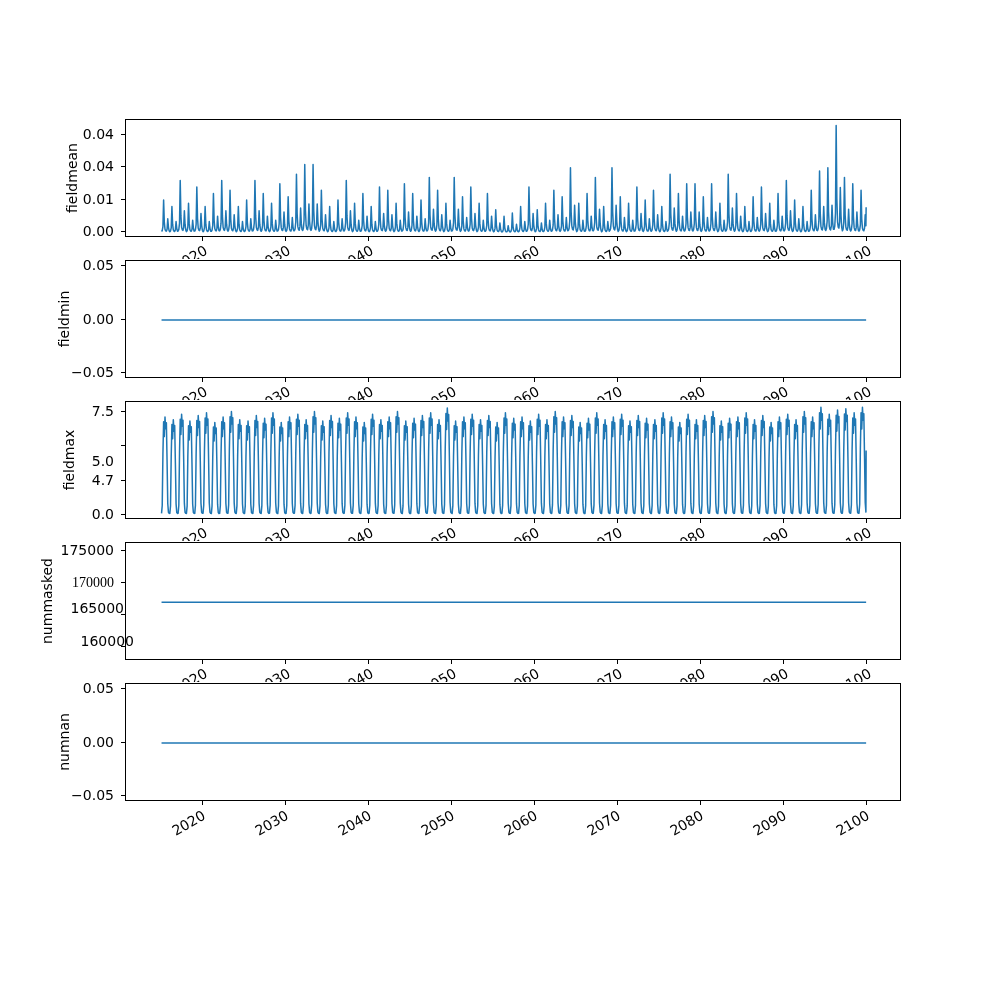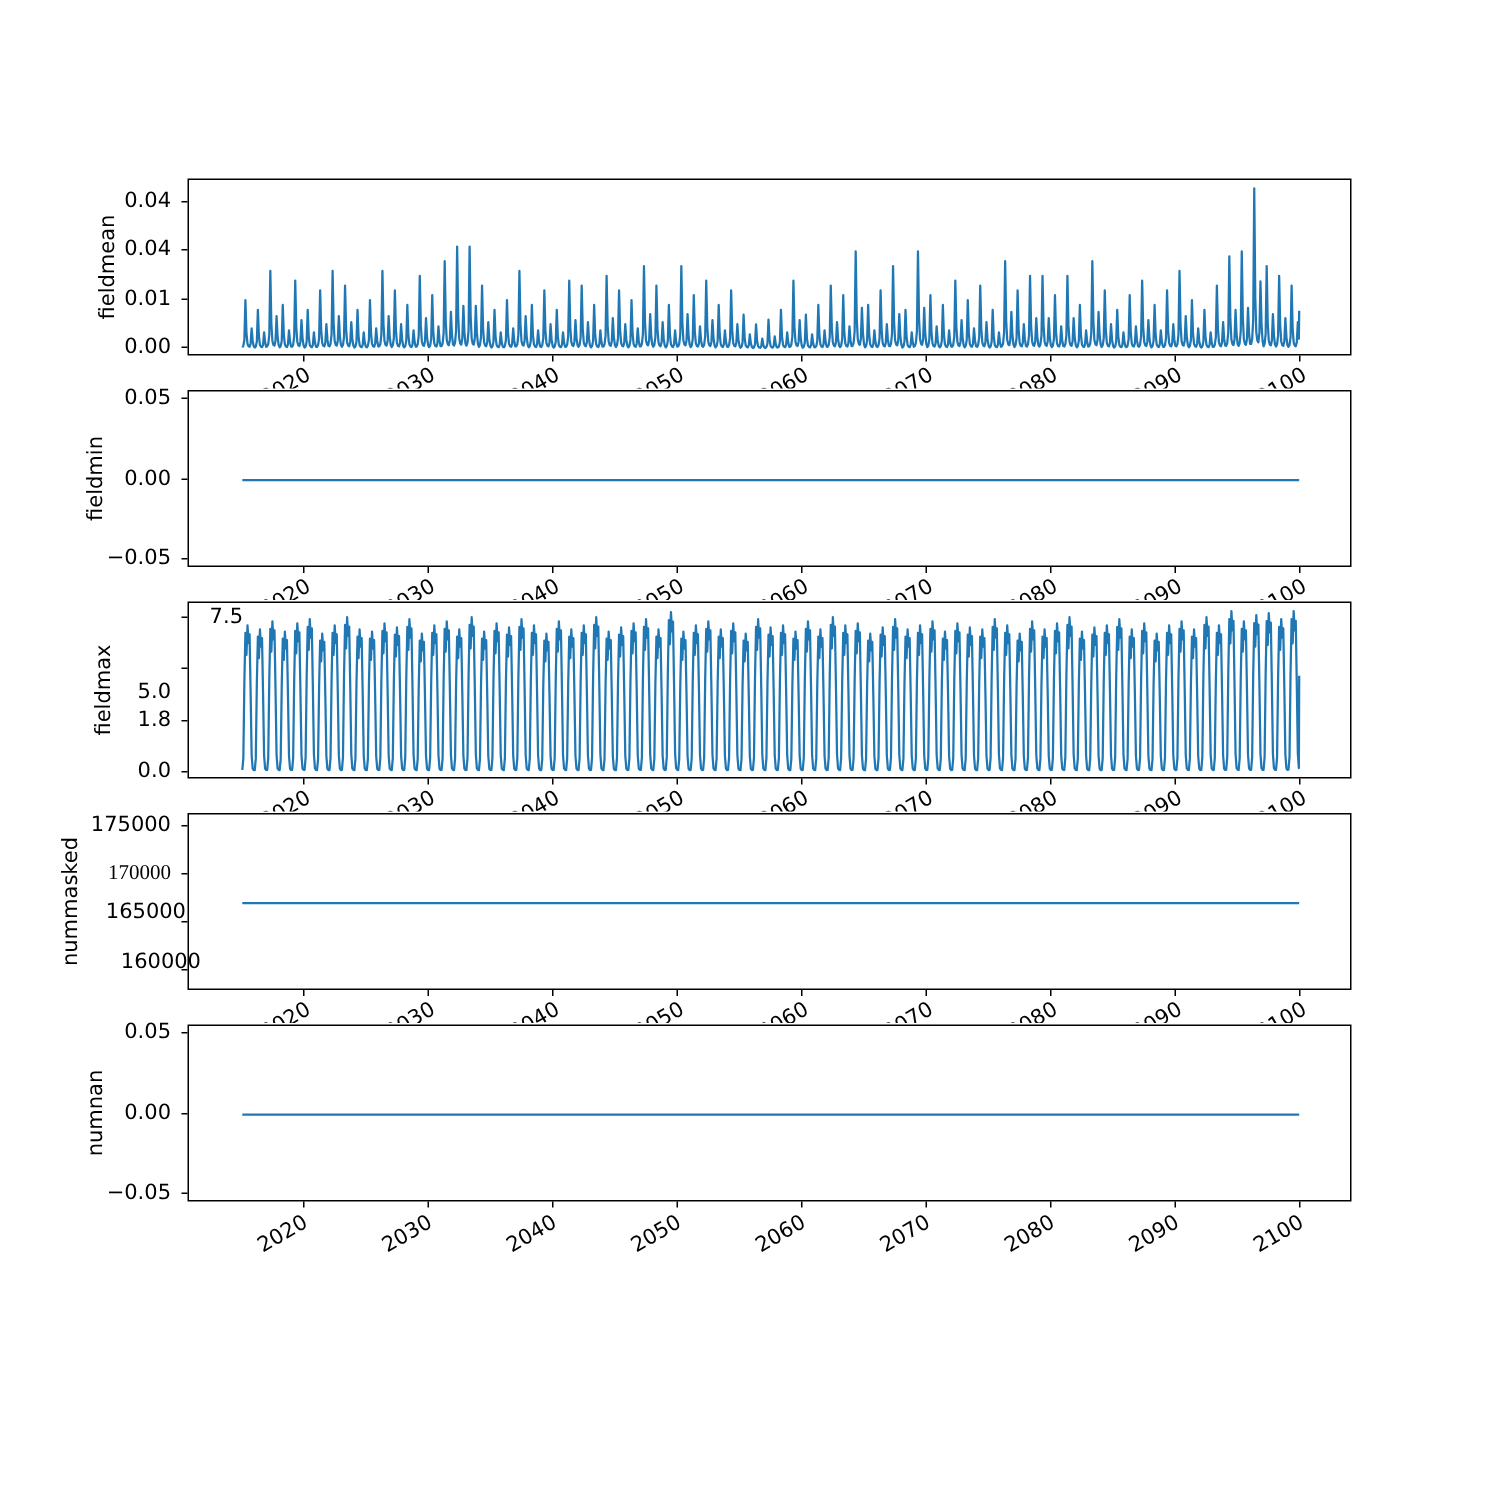--- a/index.html
+++ b/index.html
@@ -107,25 +107,25 @@
       <div class="xtick-label" style="left: 183.112px;">2040</div>
       <div class="xtick-label" style="left: 266.143px;">2050</div>
       <div class="xtick-label" style="left: 349.173px;">2060</div>
       <div class="xtick-label" style="left: 432.203px;">2070</div>
       <div class="xtick-label" style="left: 515.233px;">2080</div>
       <div class="xtick-label" style="left: 598.263px;">2090</div>
       <div class="xtick-label" style="left: 681.293px;">2100</div>
     </div>
     <div class="ytick-label" style="top: 505.82px;">0.0</div>
     <div class="tick-mark" style="left: 121px; top: 513.82px; width: 4px; height: 1px;"></div>
-    <div class="ytick-label" style="top: 471.656px;">1.8</div>
+    <div class="ytick-label" style="top: 471.656px;">4.7</div>
     <div class="tick-mark" style="left: 121px; top: 479.656px; width: 4px; height: 1px;"></div>
     <div class="ytick-label" style="top: 453px;">5.0</div>
     <div class="tick-mark" style="left: 121px; top: 445.493px; width: 4px; height: 1px;"></div>
-    <div class="ytick-label" style="top: 403.33px; padding-left: 48px;">7.5</div>
+    <div class="ytick-label" style="top: 403.33px;">7.5</div>
     <div class="tick-mark" style="left: 121px; top: 411.33px; width: 4px; height: 1px;"></div>
     <div class="tick-mark" style="left: 201.552px; top: 519px; width: 1px; height: 4px;"></div>
     <div class="tick-mark" style="left: 284.582px; top: 519px; width: 1px; height: 4px;"></div>
     <div class="tick-mark" style="left: 367.612px; top: 519px; width: 1px; height: 4px;"></div>
     <div class="tick-mark" style="left: 450.643px; top: 519px; width: 1px; height: 4px;"></div>
     <div class="tick-mark" style="left: 533.673px; top: 519px; width: 1px; height: 4px;"></div>
     <div class="tick-mark" style="left: 616.703px; top: 519px; width: 1px; height: 4px;"></div>
     <div class="tick-mark" style="left: 699.733px; top: 519px; width: 1px; height: 4px;"></div>
     <div class="tick-mark" style="left: 782.763px; top: 519px; width: 1px; height: 4px;"></div>
     <div class="tick-mark" style="left: 865.793px; top: 519px; width: 1px; height: 4px;"></div>

